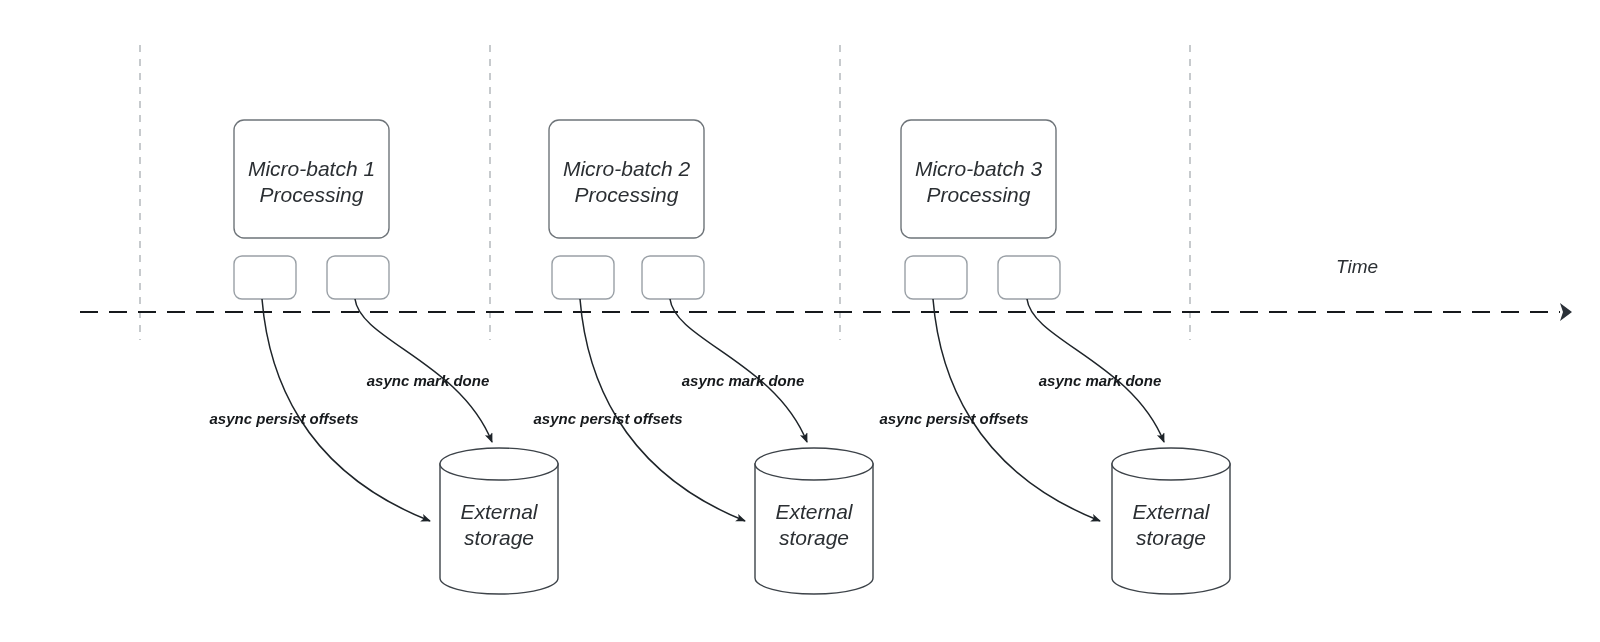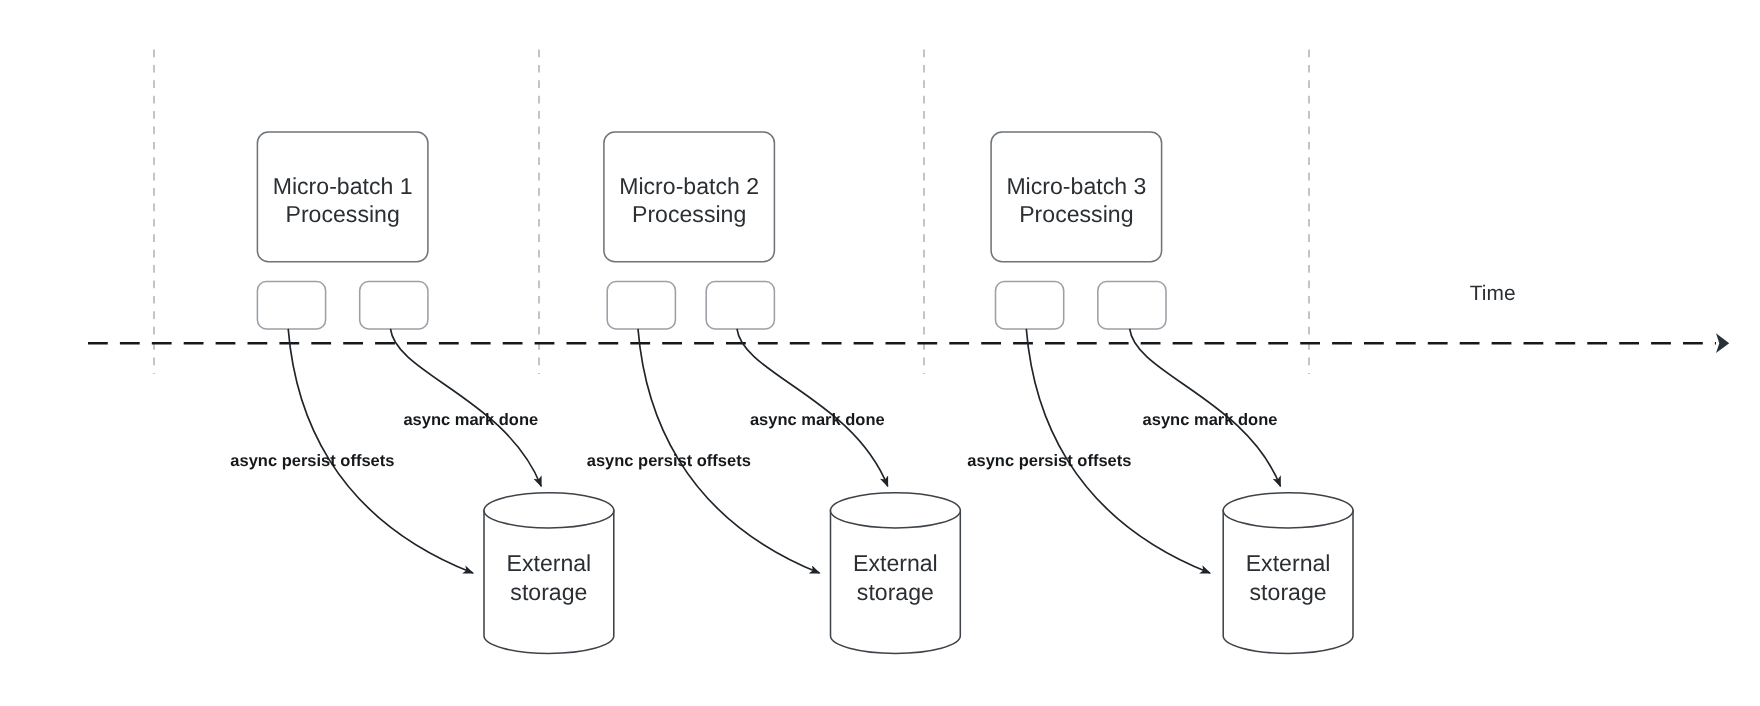--- a/index.html
+++ b/index.html
@@ -10,20 +10,21 @@
   body {
     font-family: "Liberation Sans", sans-serif;
     -webkit-font-smoothing: antialiased;
   }
   #canvas {
     position: relative;
     width: 1600px;
     height: 642px;
     background: #ffffff;
     overflow: hidden;
+    font-style: italic;
   }
   #diagram-svg {
     position: absolute;
     left: 0;
     top: 0;
     width: 1600px;
     height: 642px;
   }
   .box-label {
     font-size: 21px;

